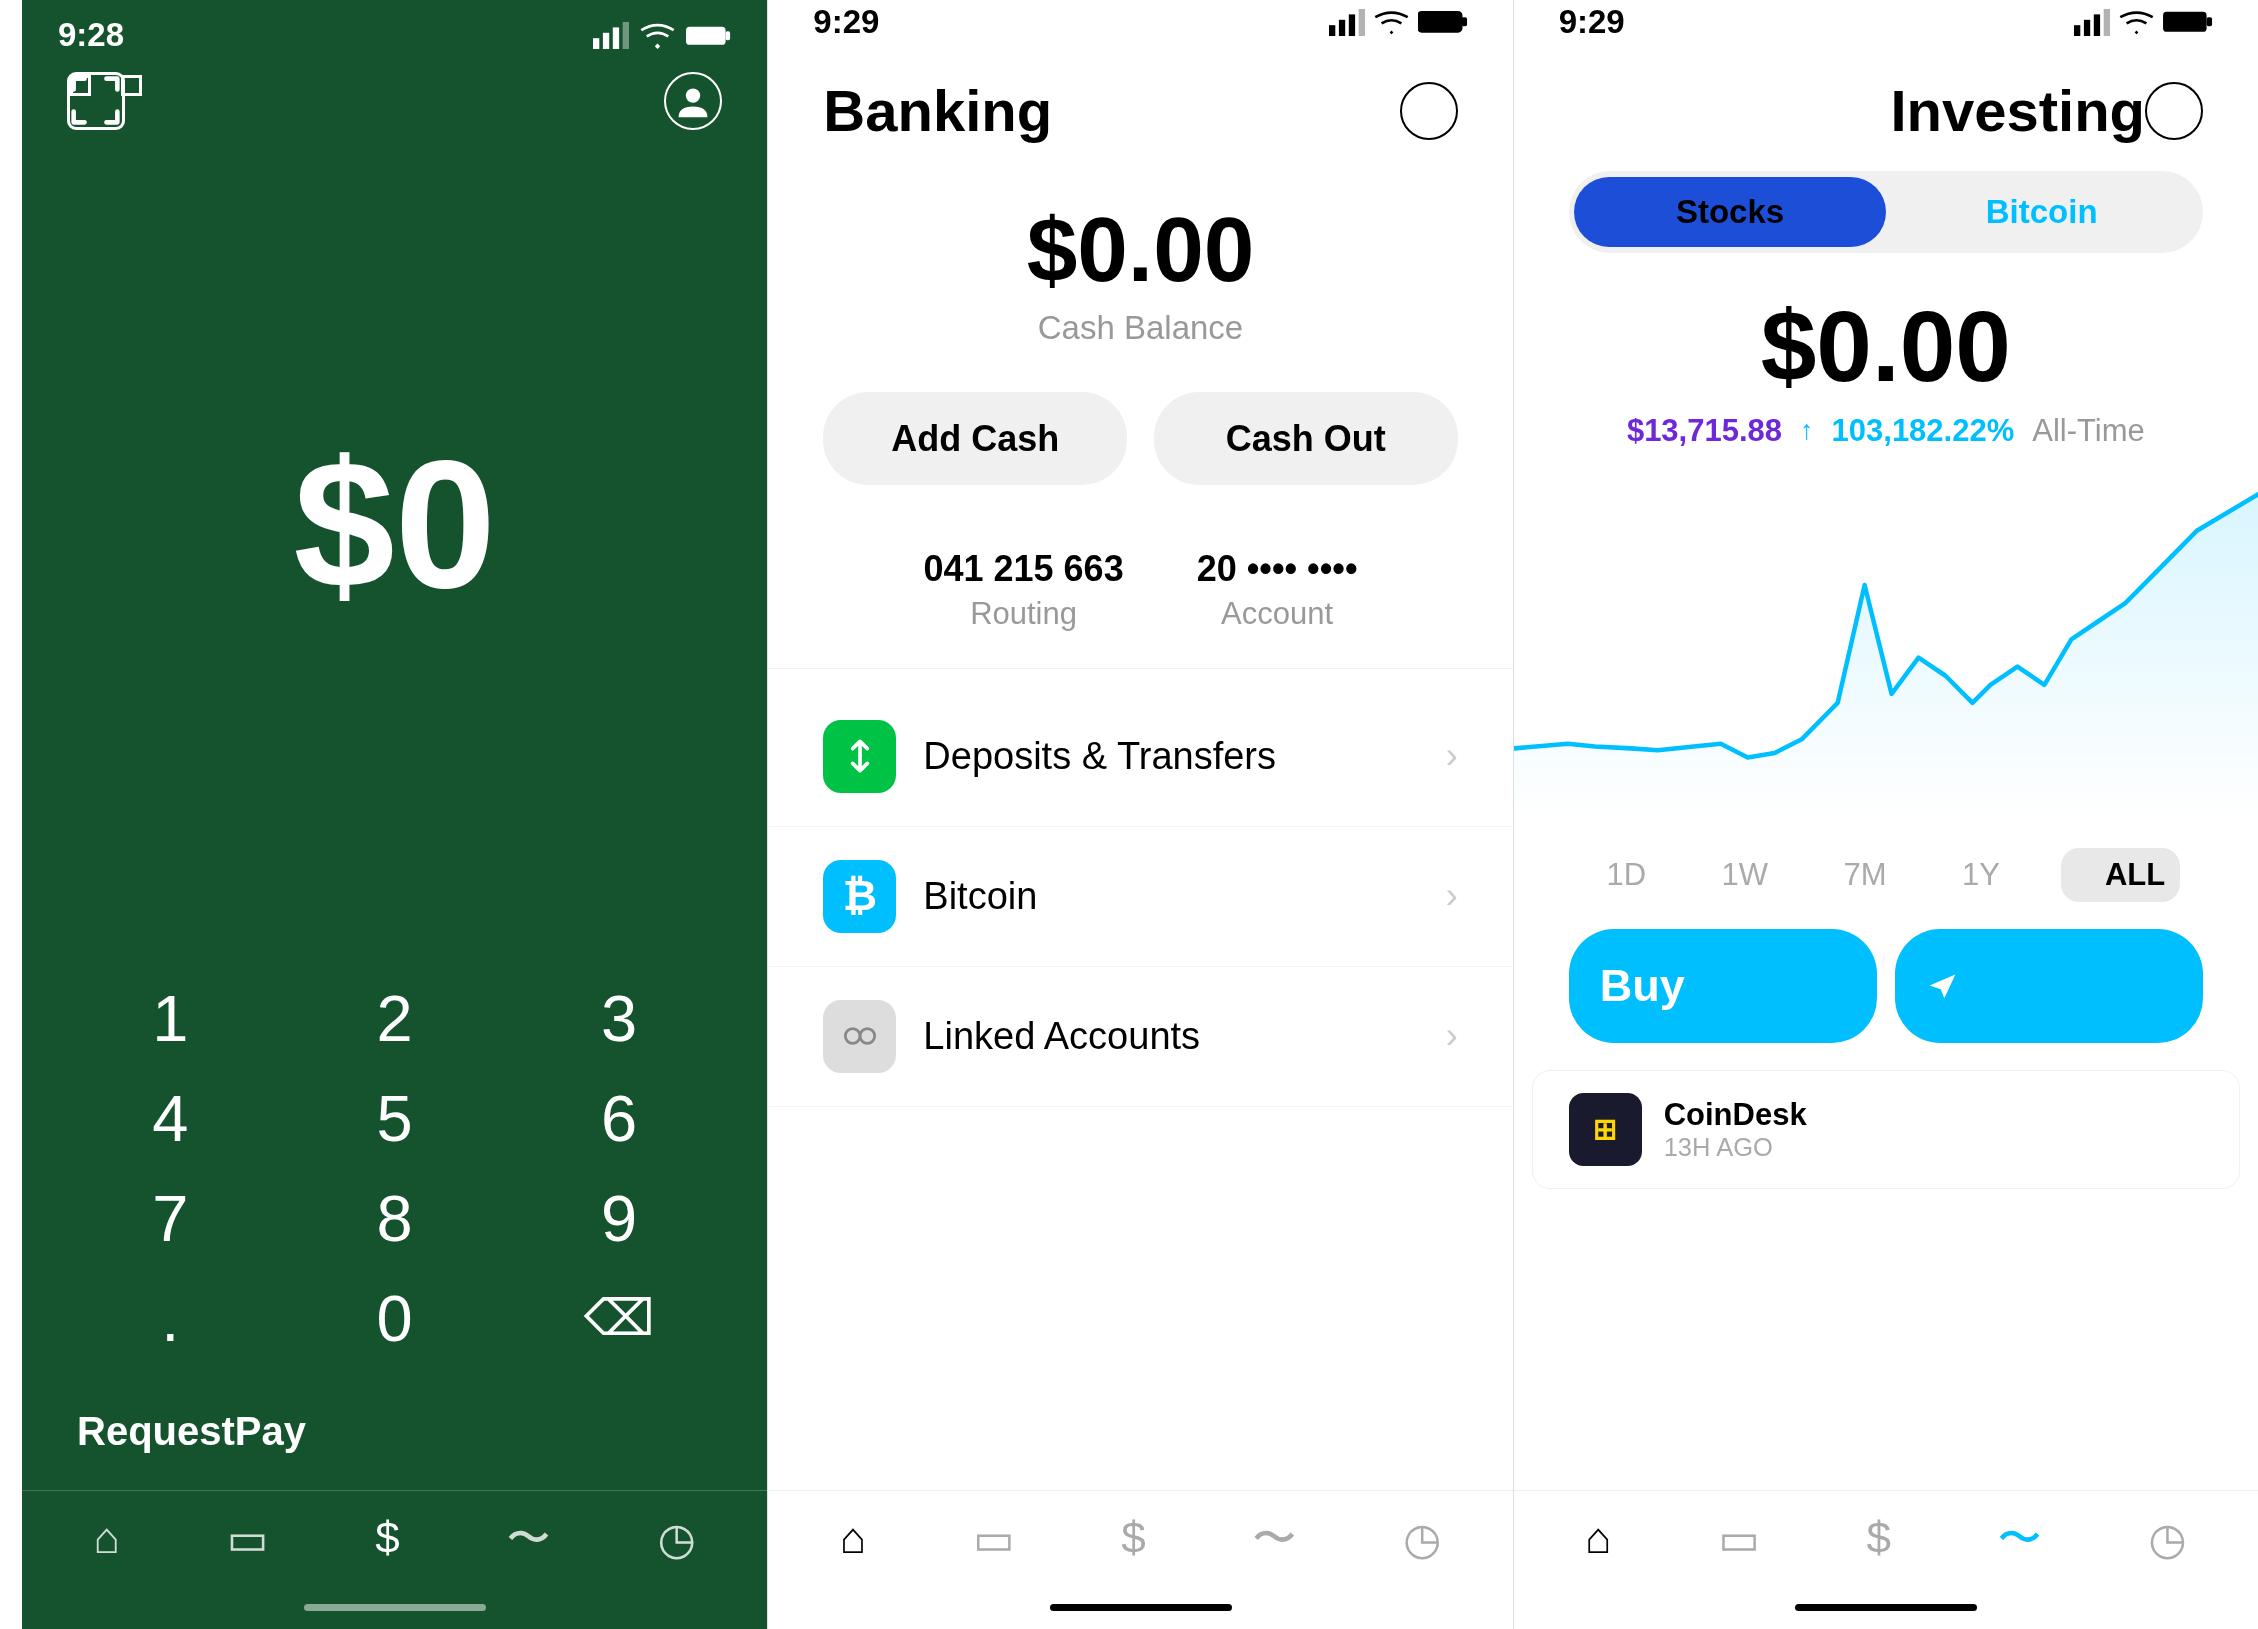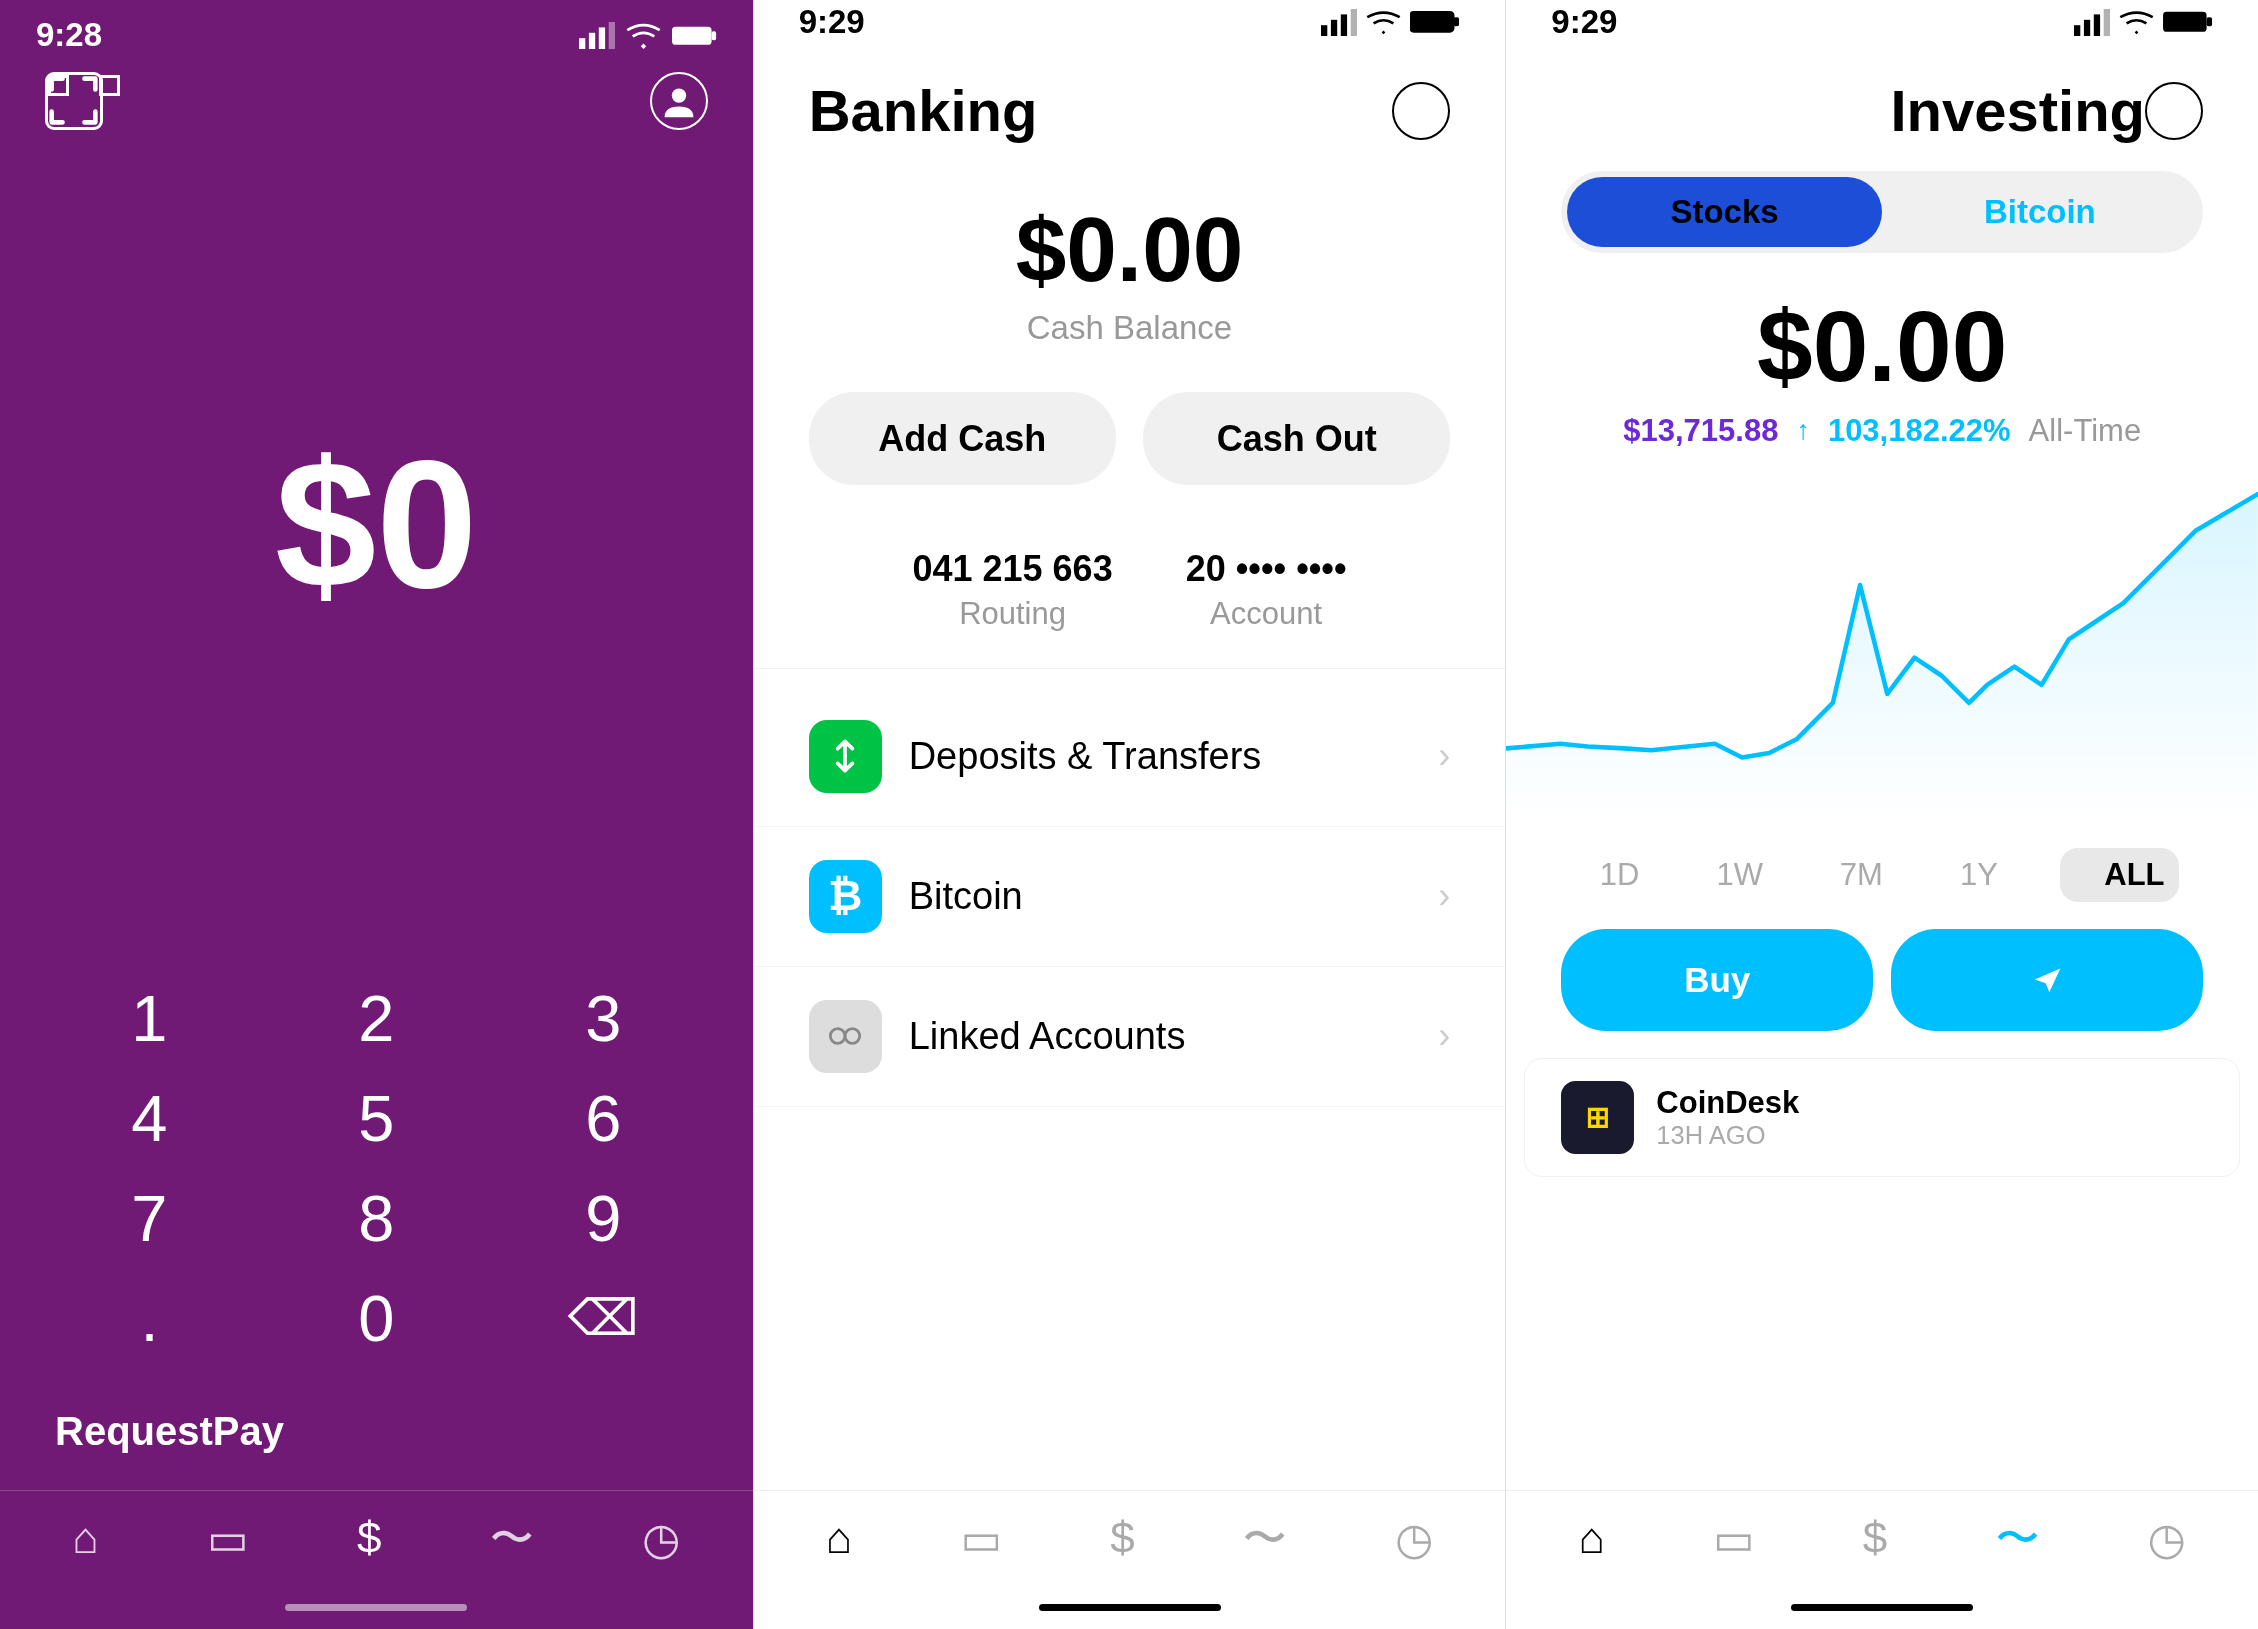--- a/index.html
+++ b/index.html
@@ -9,24 +9,25 @@
       width: 2258px;
       height: 1629px;
       overflow: hidden;
       background: #fff;
     }
 
     
     .panel-1 {
       width: 753px;
       height: 1629px;
-      background: #701a75;
+      background: #14532d;
       display: flex;
       flex-direction: column;
       position: relative;
+      margin-left: 22px;
     }
     .status-bar-1 {
       display: flex;
       justify-content: space-between;
       align-items: center;
       padding: 16.4px 36px 9px;
       color: white;
       font-size: 33px;
       font-weight: 600;
     }
@@ -355,28 +356,28 @@
     .invest-buttons {
       display: flex;
       gap: 18px;
       padding: 9px 55px 18px;
     }
     .invest-btn {
       flex: 1;
       padding: 31px;
       border-radius: 45px;
       border: none;
-      font-size: 35px;
+      font-size: 45px;
       font-weight: 700;
       color: #fff;
       background: #00BFFF;
       cursor: pointer;
       display: flex;
       align-items: center;
-      justify-content: center;
+      justify-content: flex-start;
       gap: 12.7px;
     }
 
     .news-section {
       flex: 1;
       overflow: hidden;
       padding: 9px 18px 0;
     }
     .news-item {
       display: flex;

